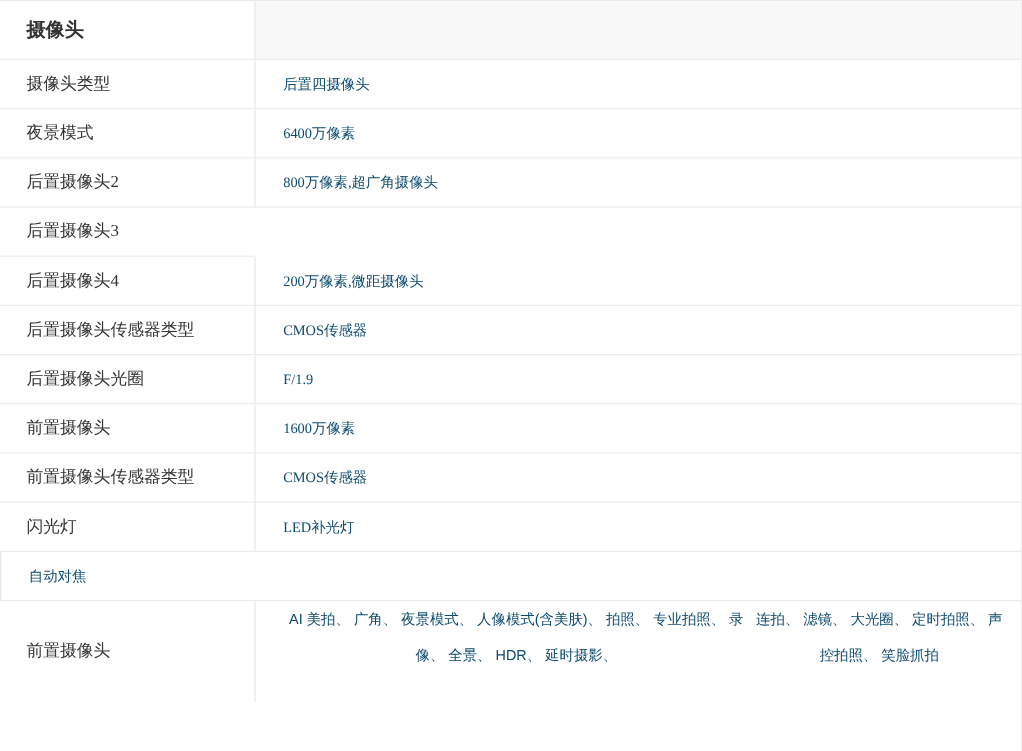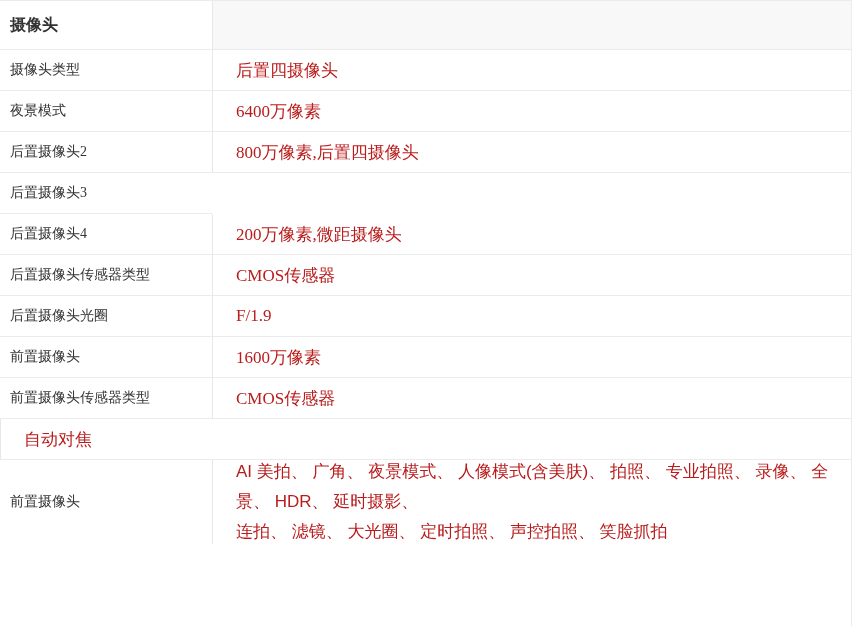--- a/index.html
+++ b/index.html
@@ -11,51 +11,52 @@
     font-family: "Liberation Sans", "DejaVu Sans", sans-serif;
     border-top: 1px solid #ebebeb;
     border-right: 1px solid #ebebeb;
     overflow: hidden;
   }
   .row { display: flex; width: 100%; }
   .cell { box-sizing: border-box; }
   .label-cell {
     flex: 0 0 212px;
     width: 212px;
-    padding-left: 10px;
+    padding-left: 22px;
     display: flex;
     align-items: center;
     font-size: 14px;
     color: #333333;
     border-bottom: 1px solid #ebebeb;
   }
   .value-cell {
     flex: 1 1 auto;
     padding-left: 23px;
     padding-right: 10px;
     display: flex;
     align-items: center;
-    font-size: 17px;
-    color: #b91c1c;
+    font-size: 12px;
+    color: #0c4a6e;
     border-left: 1px solid #e8e8e8;
     border-bottom: 1px solid #ebebeb;
+    text-align: center;
   }
   .header-row { height: 49px; }
   .header-row .label-cell {
     font-size: 16px;
     font-weight: bold;
     color: #333333;
   }
   .header-row .value-cell { background: #f8f8f8; }
   .spec-row { height: 41px; font-family: Liberation Serif, serif; }
   .row-tall { height: 84px; }
   .row-tall .label-cell { border-bottom: none; }
   .row-tall .value-cell {
     border-bottom: none;
-    flex-direction: column;
+    flex-direction: row;
     justify-content: center;
     align-items: flex-start;
     line-height: 30px;
   }
   .section-title { margin: 0; font-size: 16px; font-weight: bold; }
 </style>
 </head>
 <body>
 
 <div class="page">
@@ -72,21 +73,21 @@
     <div class="cell value-cell">后置四摄像头</div>
   </div>
 
   <div class="row spec-row">
     <div class="cell label-cell">夜景模式</div>
     <div class="cell value-cell">6400万像素</div>
   </div>
 
   <div class="row spec-row">
     <div class="cell label-cell">后置摄像头2</div>
-    <div class="cell value-cell">800万像素,后置四摄像头</div>
+    <div class="cell value-cell">800万像素,超广角摄像头</div>
   </div>
 
   <div class="row spec-row">
     <div class="cell label-cell">后置摄像头3</div>
   </div>
 
   <div class="row spec-row">
     <div class="cell label-cell">后置摄像头4</div>
     <div class="cell value-cell">200万像素,微距摄像头</div>
   </div>
@@ -105,20 +106,24 @@
     <div class="cell label-cell">前置摄像头</div>
     <div class="cell value-cell">1600万像素</div>
   </div>
 
   <div class="row spec-row">
     <div class="cell label-cell">前置摄像头传感器类型</div>
     <div class="cell value-cell">CMOS传感器</div>
   </div>
 
 
+  <div class="row spec-row">
+    <div class="cell label-cell">闪光灯</div>
+    <div class="cell value-cell">LED补光灯</div>
+  </div>
 
   <div class="row spec-row">
     <div class="cell value-cell">自动对焦</div>
   </div>
 
   <div class="row row-tall">
     <div class="cell label-cell">前置摄像头</div>
     <div class="cell value-cell">
       <div>AI 美拍、 广角、 夜景模式、 人像模式(含美肤)、 拍照、 专业拍照、 录像、 全景、 HDR、 延时摄影、</div>
       <div>连拍、 滤镜、 大光圈、 定时拍照、 声控拍照、 笑脸抓拍</div>

